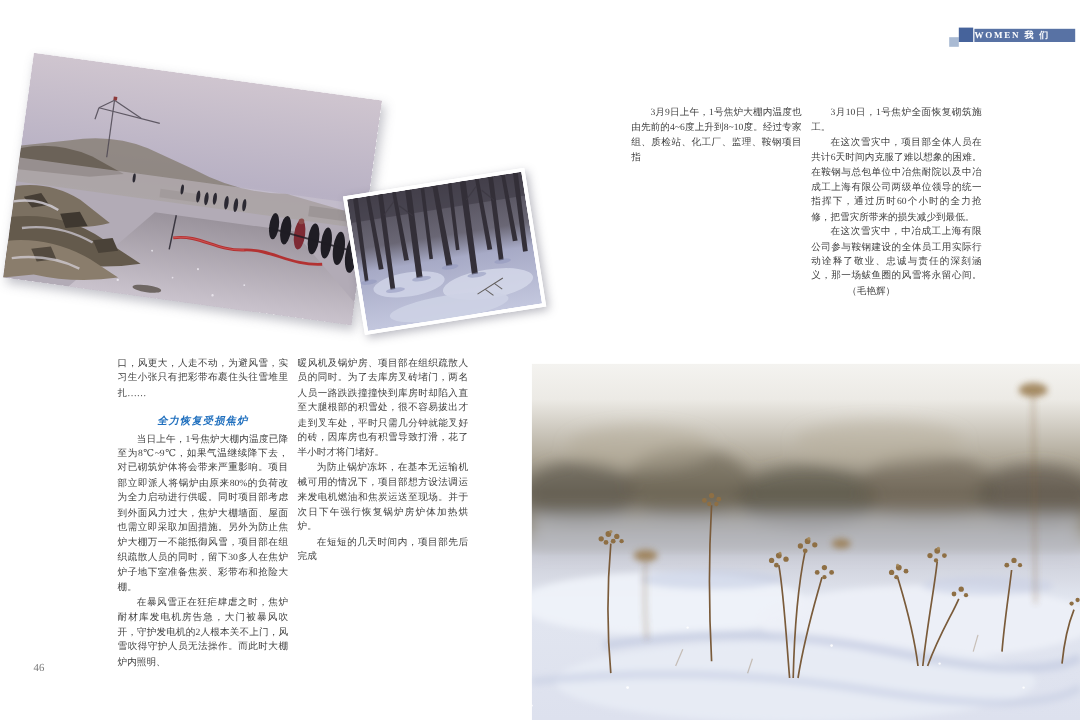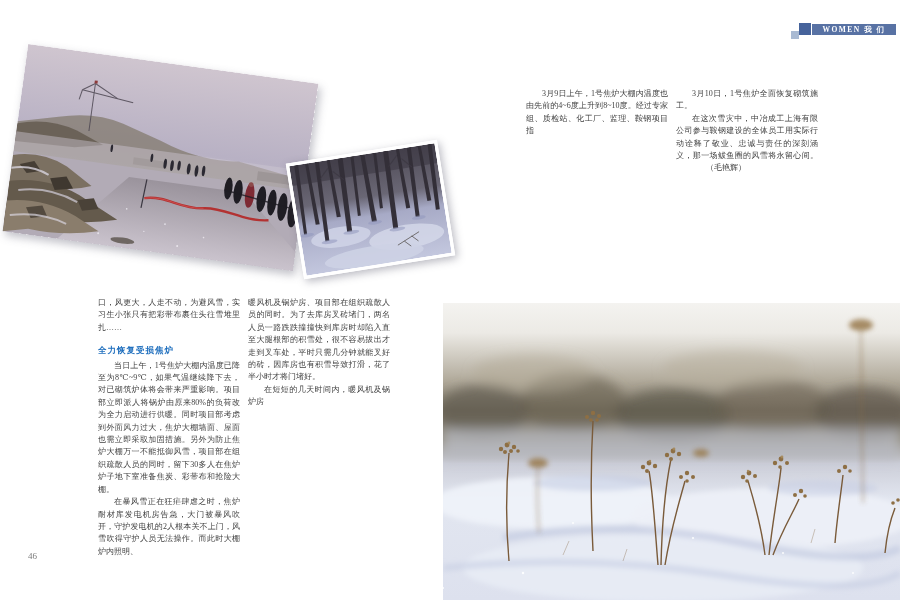--- a/index.html
+++ b/index.html
@@ -6,21 +6,21 @@
   .spread{
     position:relative;width:900px;height:600px;margin:0 auto;
     background:#ffffff;overflow:hidden;
     font-family:"Liberation Serif","DejaVu Serif",serif;
     color:#3f3f3f;
   }
   
   .banner{
     position:absolute;left:812px;top:24px;width:84px;height:11px;
     background:#5872a4;color:#ffffff;
-    font-size:7.5px;line-height:11px;text-align:center;
+    font-size:7.5px;line-height:11px;
     letter-spacing:1.5px;font-weight:bold;
   }
   .logo-sq-dark{position:absolute;left:799px;top:23px;width:12px;height:12px;background:#46639b;}
   .logo-sq-light{position:absolute;left:791px;top:31px;width:8px;height:8px;background:#a9bad3;}
   
   .photo{position:absolute;overflow:hidden;}
   .photo svg{display:block;width:100%;height:100%;}
   .photo1{
     left:14px;top:63px;width:293px;height:189px;
     transform:rotate(7.8deg);
@@ -41,22 +41,22 @@
     font-size:8px;line-height:12.4px;
     text-align:justify;
   }
   .col p{margin:0;text-indent:2em;}
   .col p.cont{text-indent:0;}
   .col1{left:98px;top:297px;}
   .col2{left:248px;top:297px;}
   .col3{left:526px;top:88px;}
   .col4{left:676px;top:88px;}
   .sect-heading{
-    display:block;text-align:left;color:#1f6fbe;font-weight:bold;
-    font-size:8.5px;margin:10px 0 3px 0;text-indent:0;letter-spacing:1px;
+    display:block;text-align:center;color:#1f6fbe;font-weight:bold;
+    font-size:8.5px;margin:10px 0 3px 0;text-indent:0;letter-spacing:1px;font-style:italic;
   }
   .byline{display:inline-block;padding-left:14px;}
   
   .pagenum{
     position:absolute;left:28px;top:551px;
     font-size:9px;color:#7a7a7a;
     font-family:Liberation Serif, serif;
   }
 </style>
 </head>
@@ -353,27 +353,29 @@
 
   <div class="col col1">
     <p class="cont">口，风更大，人走不动，为避风雪，实习生小张只有把彩带布裹住头往雪堆里扎……</p>
     <span class="sect-heading">全力恢复受损焦炉</span>
     <p>当日上午，1号焦炉大棚内温度已降至为8℃~9℃，如果气温继续降下去，对已砌筑炉体将会带来严重影响。项目部立即派人将锅炉由原来80%的负荷改为全力启动进行供暖。同时项目部考虑到外面风力过大，焦炉大棚墙面、屋面也需立即采取加固措施。另外为防止焦炉大棚万一不能抵御风雪，项目部在组织疏散人员的同时，留下30多人在焦炉炉子地下室准备焦炭、彩带布和抢险大棚。</p>
     <p>在暴风雪正在狂疟肆虐之时，焦炉耐材库发电机房告急，大门被暴风吹开，守护发电机的2人根本关不上门，风雪吹得守护人员无法操作。而此时大棚炉内照明、</p>
   </div>
 
   <div class="col col2">
     <p class="cont">暖风机及锅炉房、项目部在组织疏散人员的同时。为了去库房叉砖堵门，两名人员一路跌跌撞撞快到库房时却陷入直至大腿根部的积雪处，很不容易拔出才走到叉车处，平时只需几分钟就能叉好的砖，因库房也有积雪导致打滑，花了半小时才将门堵好。</p>
-    <p>在短短的几天时间内，暖风机及锅炉房</p>
+    <p>为防止锅炉冻坏，在基本无运输机械可用的情况下，项目部想方设法调运来发电机燃油和焦炭运送至现场。并于次日下午强行恢复锅炉房炉体加热烘炉。</p>
+    <p>在短短的几天时间内，项目部先后完成</p>
   </div>
 
   <div class="col col3">
     <p>3月9日上午，1号焦炉大棚内温度也由先前的4~6度上升到8~10度。经过专家组、质检站、化工厂、监理、鞍钢项目指</p>
   </div>
 
   <div class="col col4">
     <p>3月10日，1号焦炉全面恢复砌筑施工。</p>
+    <p>在这次雪灾中，项目部全体人员在共计6天时间内克服了难以想象的困难。在鞍钢与总包单位中冶焦耐院以及中冶成工上海有限公司两级单位领导的统一指挥下，通过历时60个小时的全力抢修，把雪灾所带来的损失减少到最低。</p>
     <p><span>在这次雪灾中，中冶成工上海有限公司参与鞍钢建设的全体员工用实际行动诠释了敬业、忠诚与责任的深刻涵义，那一场鲅鱼圈的风雪将永留心间。</span><span class="byline">（毛艳辉）</span></p>
   </div>
 
   <div class="pagenum">46</div>
 
 </div>
 
 </body></html>

